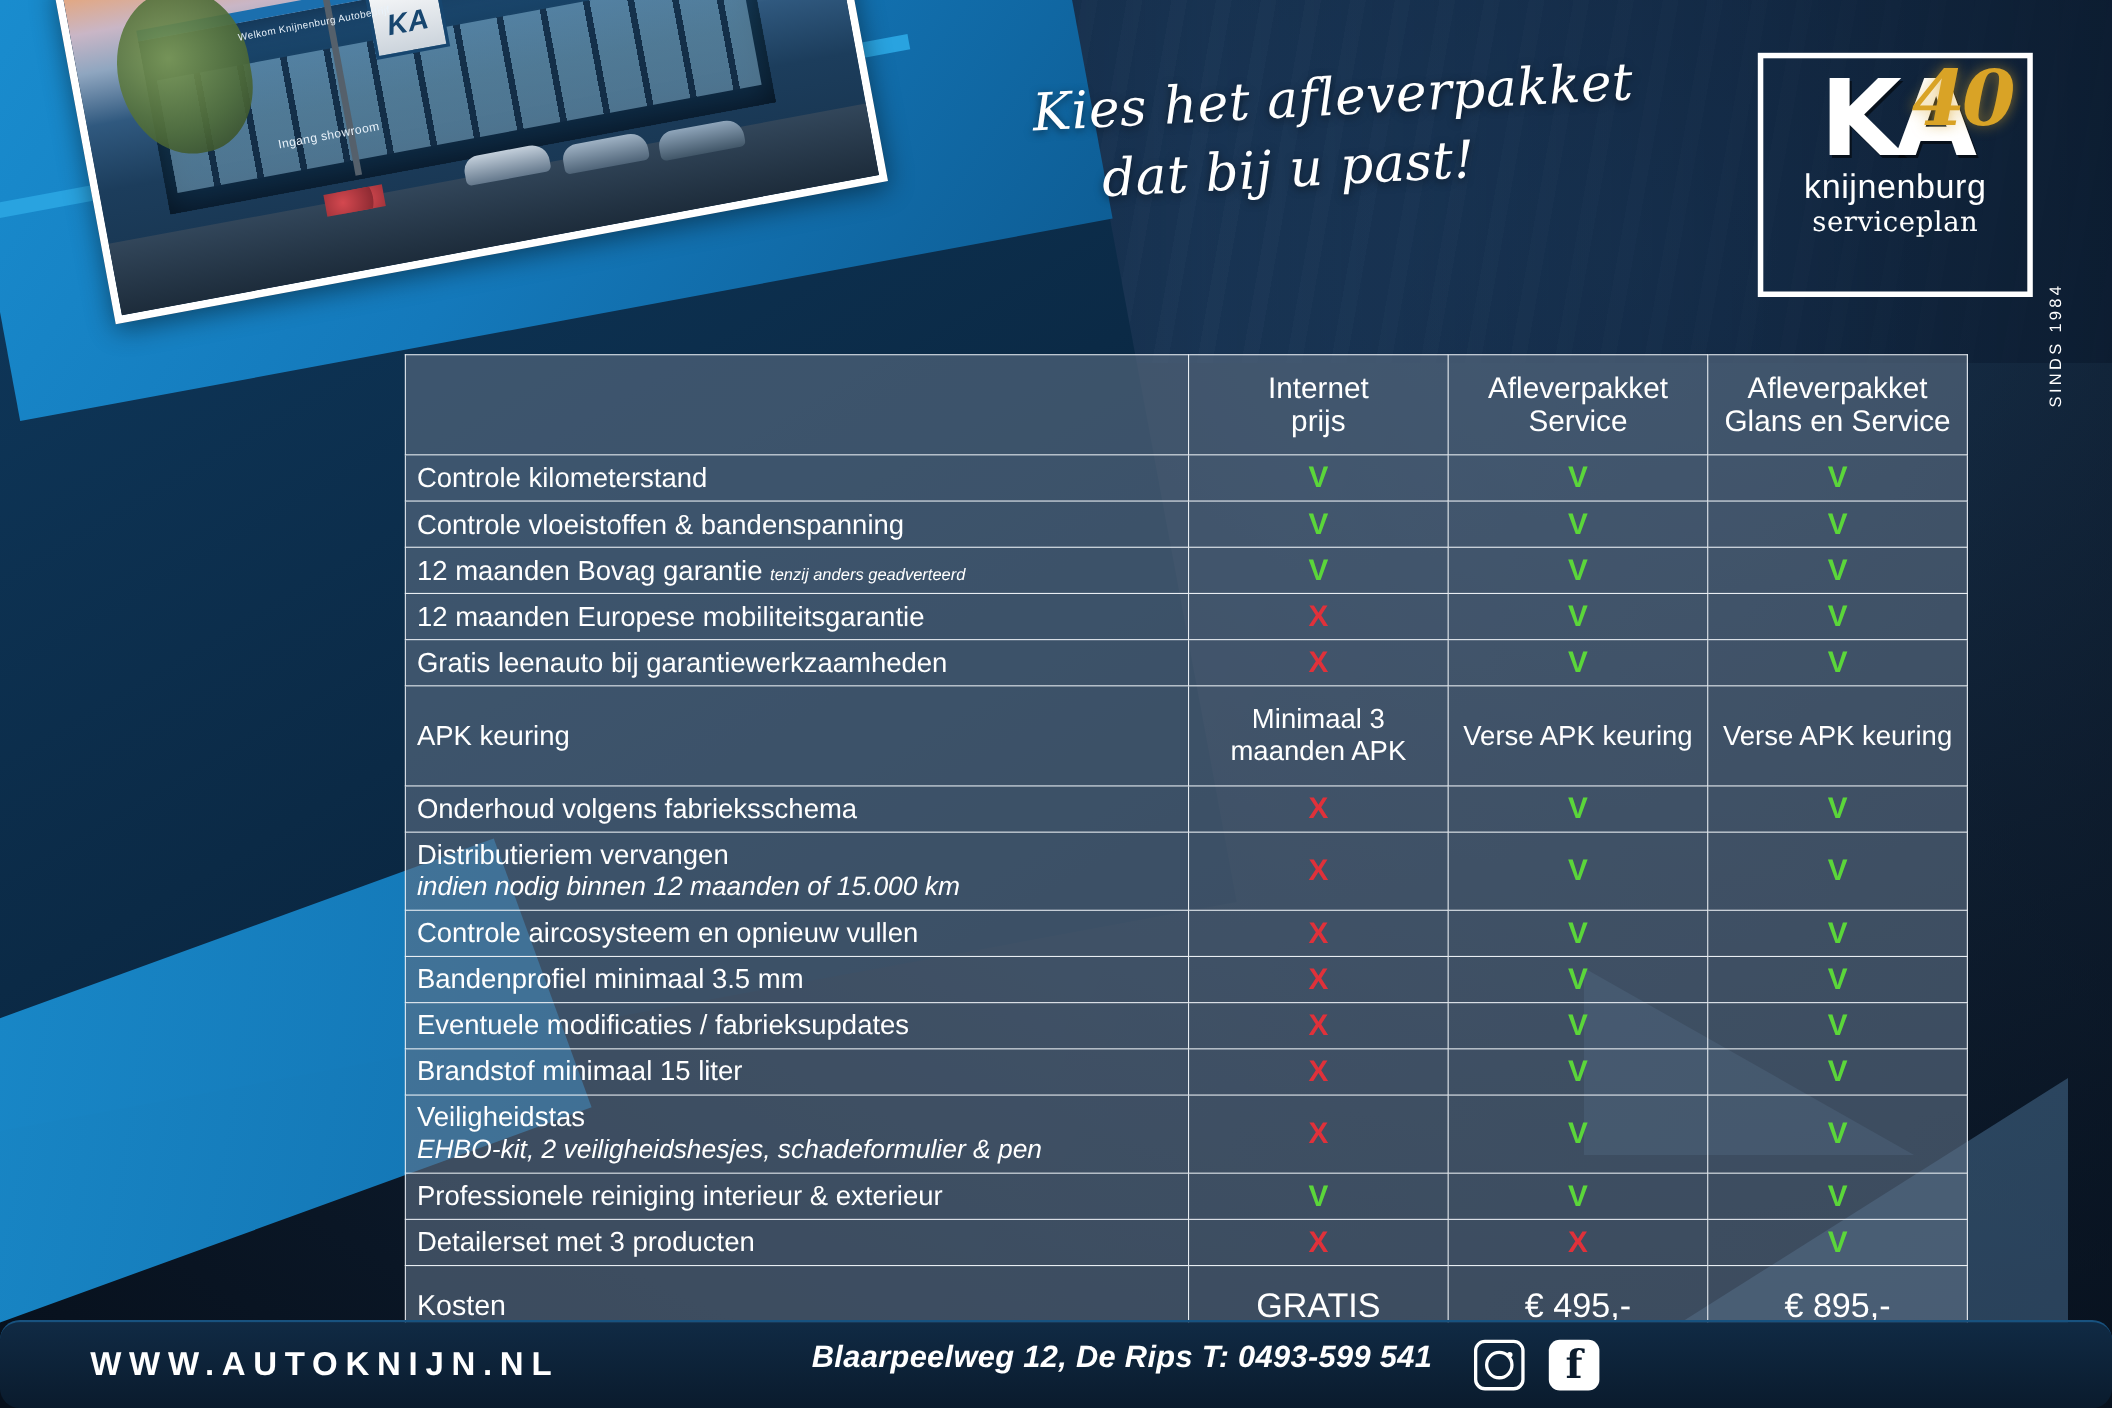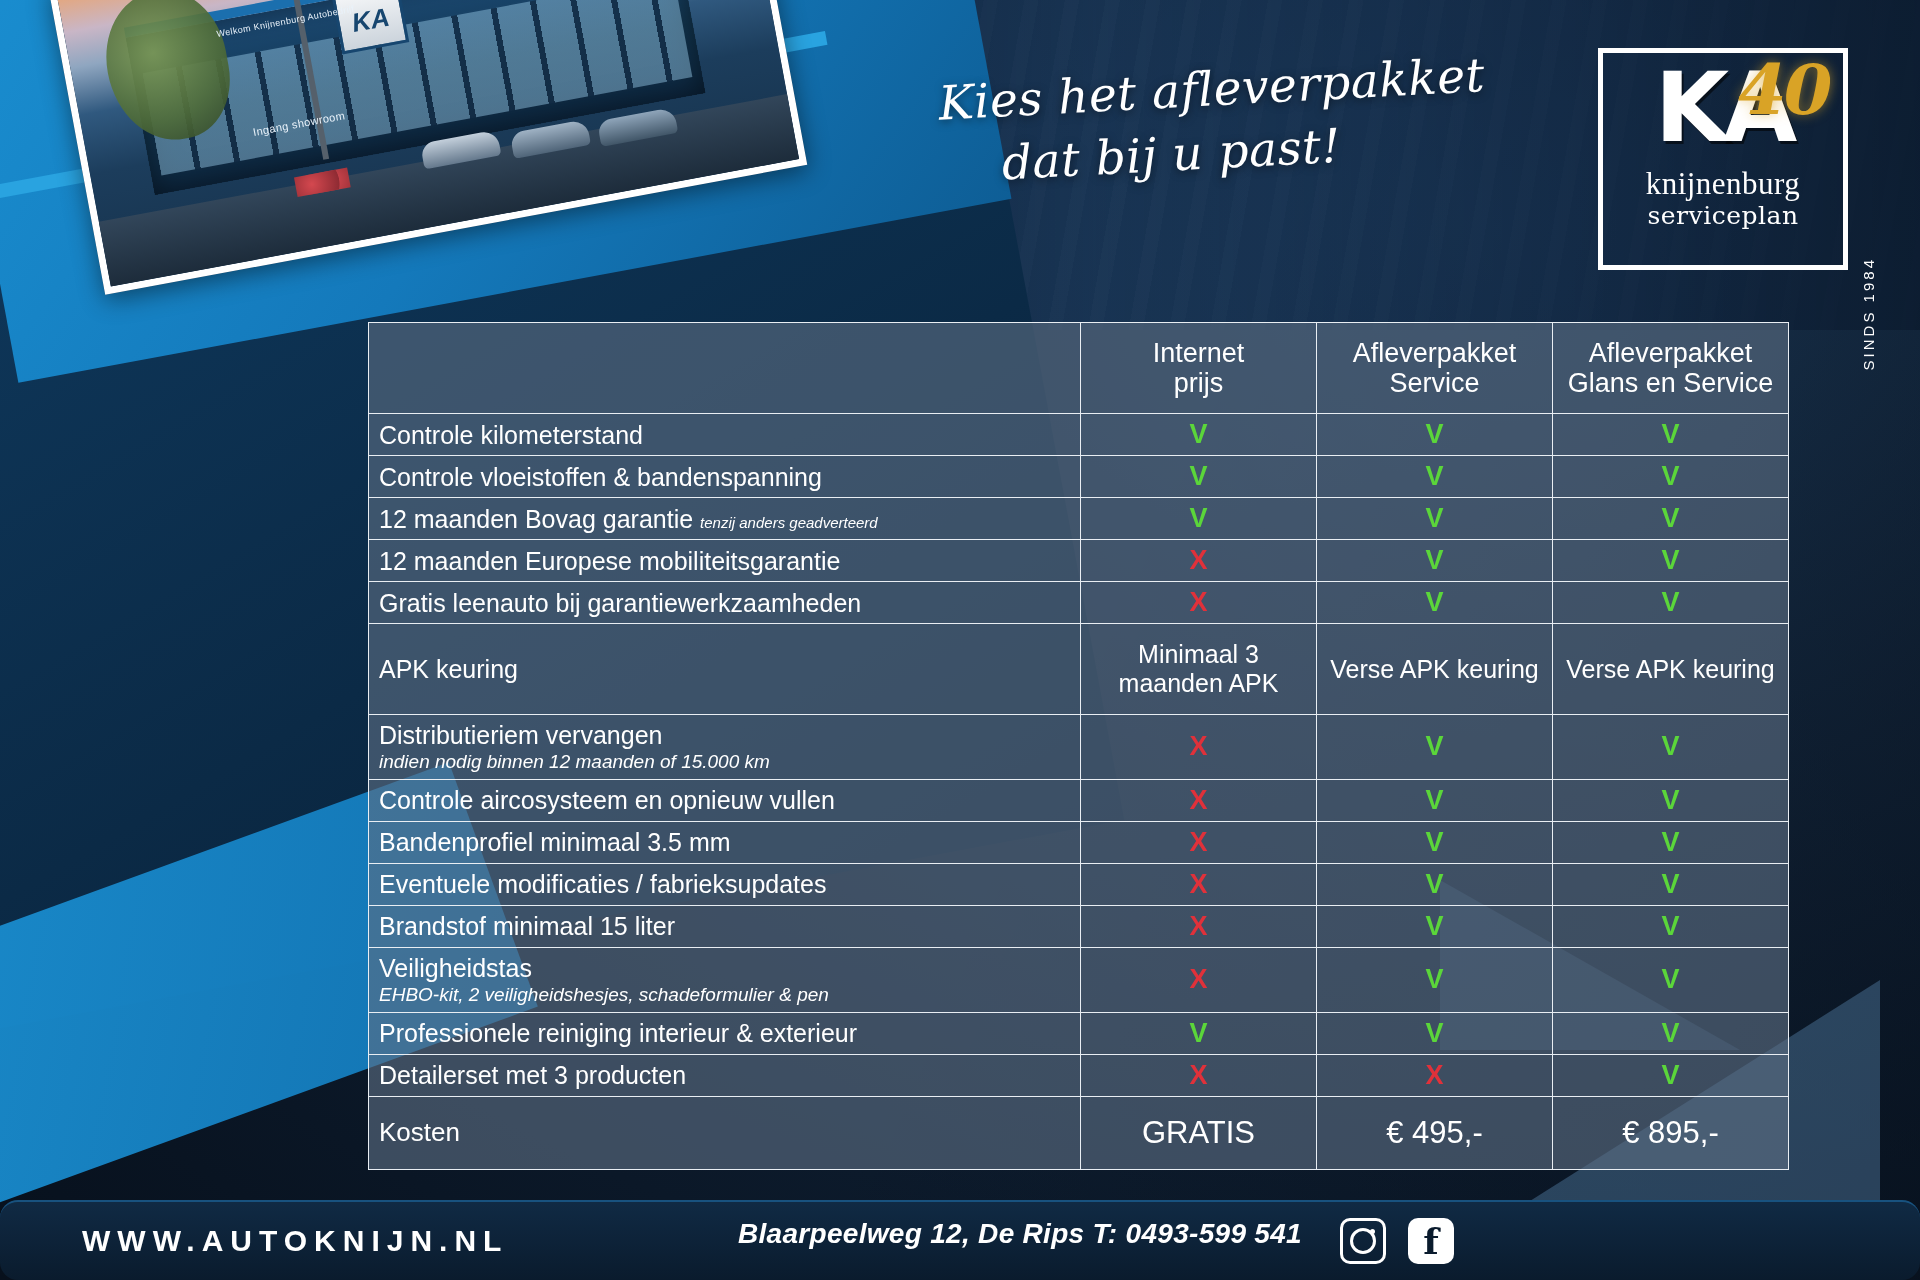--- a/index.html
+++ b/index.html
@@ -217,22 +217,22 @@
     right: -38px; top: -6px;
     font-family: "DejaVu Serif", serif;
     font-style: italic;
     font-weight: bold;
     font-size: 70px;
     color: #d9a326;
     text-shadow: 0 0 12px rgba(217,163,38,0.6);
     letter-spacing: -3px;
   }
   .logo-name {
-    margin-top: 14px;
-    font-family: Liberation Serif, serif;
+    margin-top: 0;
+    font-family: Liberation Sans, sans-serif;
     font-size: 31px;
     color: #ffffff;
     letter-spacing: 0.5px;
     line-height: 1.05;
   }
   .logo-sub {
     font-family: "DejaVu Serif", serif;
     font-size: 25px;
     color: #ffffff;
     letter-spacing: 0.5px;
@@ -286,21 +286,21 @@
     padding-left: 14px;
     line-height: 1.2;
   }
   td.feat .note {
     font-style: italic;
     font-size: 15px;
   }
   td.feat .note-block {
     display: block;
     font-style: italic;
-    font-size: 19px;
+    font-size: 24px;
     margin-top: 1px;
   }
   td.feat .note-inline-sm {
     font-size: 19px;
     font-style: normal;
   }
   td.mark {
     text-align: center;
     font-size: 27px;
     font-weight: bold;
@@ -488,20 +488,26 @@
           <td class="mark"><span class="yes">V</span></td>
         </tr>
 
         <tr class="apk">
           <td class="feat">APK keuring</td>
           <td class="txtcell">Minimaal 3 maanden APK</td>
           <td class="txtcell">Verse APK keuring</td>
           <td class="txtcell">Verse APK keuring</td>
         </tr>
 
+        <tr>
+          <td class="feat">Onderhoud volgens fabrieksschema</td>
+          <td class="mark"><span class="no">X</span></td>
+          <td class="mark"><span class="yes">V</span></td>
+          <td class="mark"><span class="yes">V</span></td>
+        </tr>
 
         <tr>
           <td class="feat"><span>Distributieriem vervangen</span><span class="note-block">indien nodig binnen 12 maanden of 15.000 km</span></td>
           <td class="mark"><span class="no">X</span></td>
           <td class="mark"><span class="yes">V</span></td>
           <td class="mark"><span class="yes">V</span></td>
         </tr>
 
         <tr>
           <td class="feat">Controle aircosysteem en opnieuw vullen</td>

